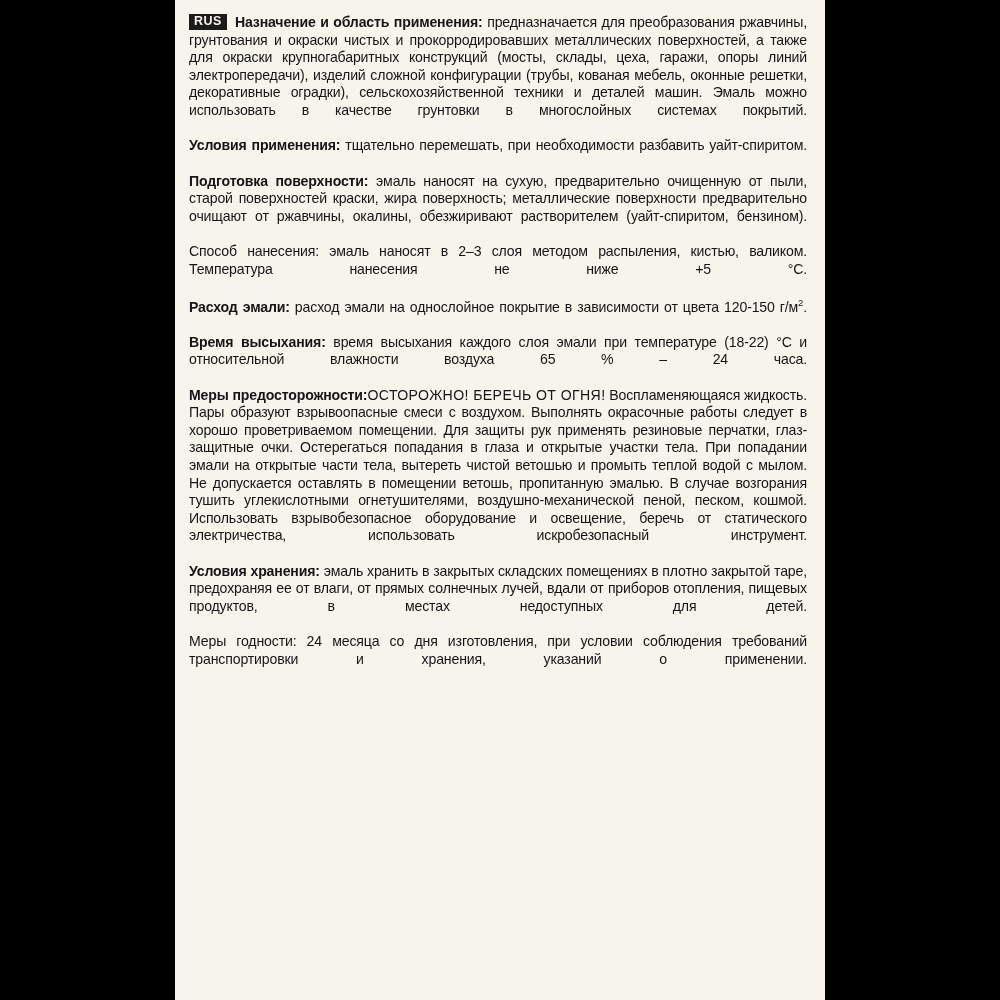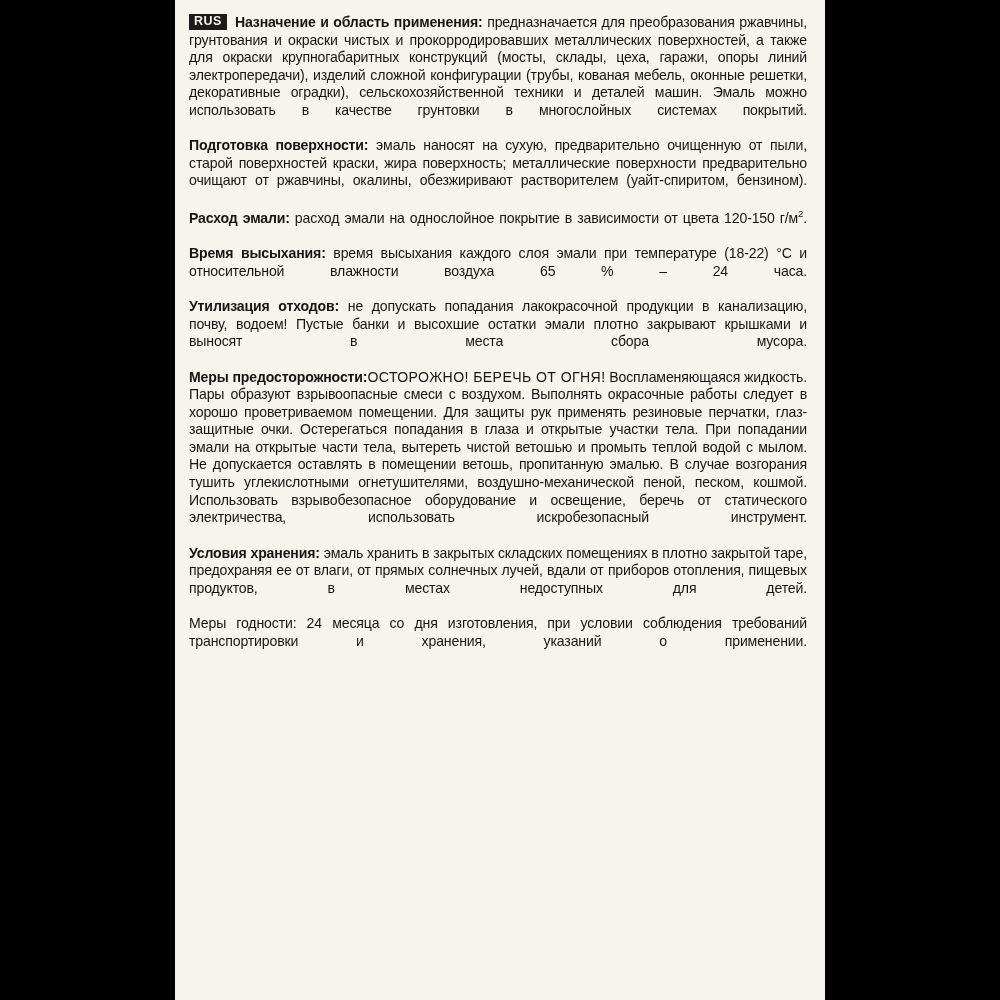--- a/index.html
+++ b/index.html
@@ -74,38 +74,41 @@
 </head>
 <body>
 
 <div class="page">
   <div class="label">
 
     <p class="txt first-par">
       <span class="rus-badge">RUS</span><b>Назначение и область применения:</b><span> предназначается для преобразования ржавчины, грунтования и окраски чистых и прокорродировавших металлических поверхностей, а также для окраски крупногабаритных конструкций (мосты, склады, цеха, гаражи, опоры линий электропередачи), изделий сложной конфигурации (трубы, кованая мебель, оконные решетки, декоративные оградки), сельскохозяйственной техники и деталей машин. Эмаль можно использовать в качестве грунтовки в многослойных системах покрытий.</span>
     </p>
 
+    <p class="txt">
+      <b>Условия применения:</b><span> тщательно перемешать, при необходимости разбавить уайт-спиритом.</span>
+    </p>
 
     <p class="txt">
       <b>Подготовка поверхности:</b><span> эмаль наносят на сухую, предварительно очищенную от пыли, старой поверхностей  краски, жира поверхность; металлические поверхности предварительно очищают от ржавчины, окалины, обезжиривают растворителем (уайт-спиритом, бензином).</span>
     </p>
 
+    <p class="txt">
+      <span>Способ нанесения:</span><span> эмаль наносят в 2–3 слоя методом распыления, кистью, валиком. Температура нанесения не ниже +5 °С.</span>
+    </p>
 
     <p class="txt">
       <b>Расход эмали:</b><span> расход эмали на однослойное покрытие в зависимости от цвета 120-150 г/м</span><span class="sup">2</span><span>.</span>
     </p>
 
     <p class="txt">
       <b>Время высыхания:</b><span> время высыхания каждого слоя эмали при температуре (18-22) °С и относительной влажности воздуха 65 % – 24 часа.</span>
     </p>
 
 
-    <p class="txt">
-      <b>Утилизация отходов:</b><span> не допускать попадания лакокрасочной продукции в канализацию, почву, водоем! Пустые банки и высохшие остатки эмали плотно закрывают крышками и выносят в места сбора мусора.</span>
-    </p>
 
     <p class="txt">
       <b>Меры предосторожности:</b><span class="caps-warn">ОСТОРОЖНО!  БЕРЕЧЬ  ОТ  ОГНЯ!</span><span> Воспламеняющаяся жидкость. Пары образуют взрывоопасные смеси с воздухом. Выполнять окрасочные работы следует в хорошо проветриваемом помещении. Для защиты рук применять резиновые перчатки, глаз-защитные очки. Остерегаться попадания в глаза и открытые участки тела. При попадании эмали на открытые части тела, вытереть чистой ветошью и промыть теплой водой с мылом. Не допускается оставлять в помещении ветошь, пропитанную эмалью. В случае возгорания тушить углекислотными огнетушителями, воздушно-механической пеной, песком, кошмой. Использовать взрывобезопасное оборудование и освещение, беречь от статического электричества, использовать искробезопасный инструмент.</span>
     </p>
 
     <p class="txt">
       <b>Условия хранения:</b><span> эмаль хранить в закрытых складских помещениях в плотно закрытой таре, предохраняя ее от влаги, от прямых солнечных лучей, вдали от приборов отопления, пищевых продуктов, в местах недоступных для детей.</span>
     </p>
 
     <p class="txt">

